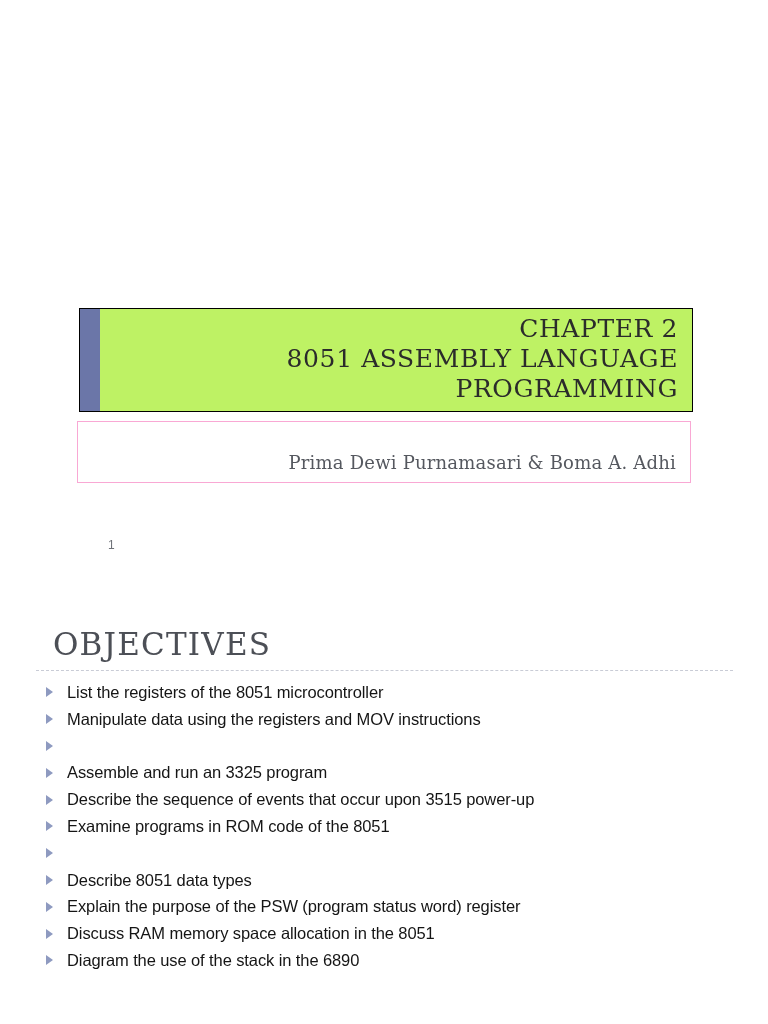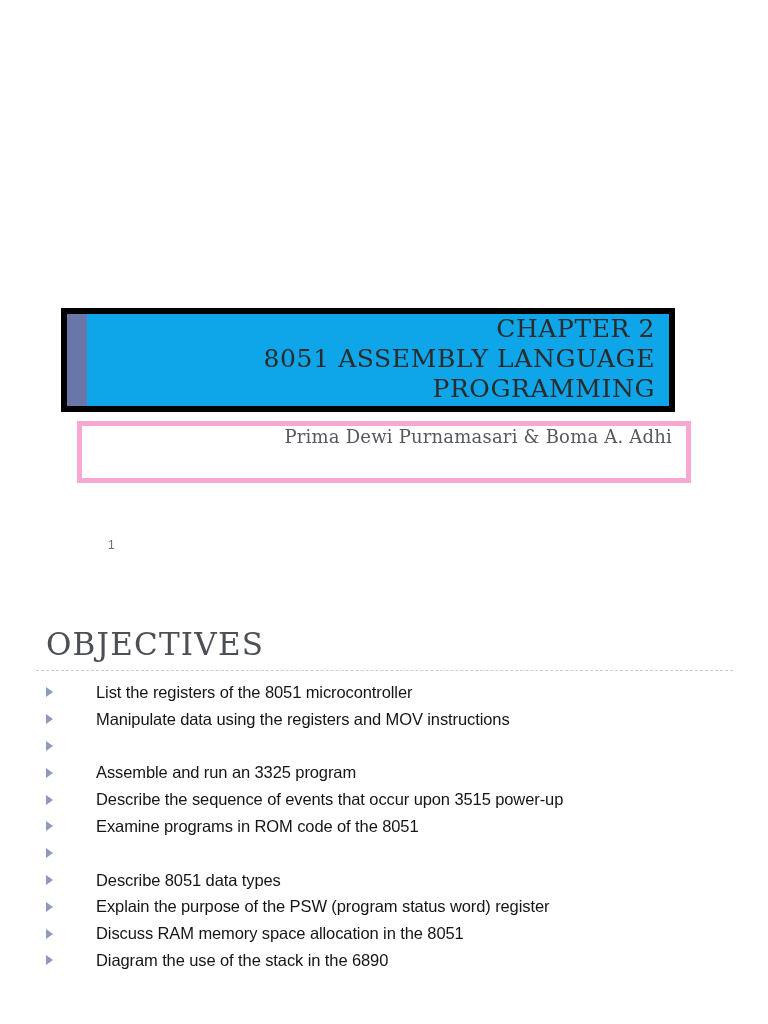--- a/index.html
+++ b/index.html
@@ -20,27 +20,27 @@
   #title-slide {
     position: absolute;
     left: 0;
     top: 0;
     width: 768px;
     height: 600px;
   }
 
   .title-box {
     position: absolute;
-    left: 61px;
+    left: 79px;
     top: 308px;
     width: 614px;
     height: 104px;
     box-sizing: border-box;
-    border: 6px solid #000000;
-    background: #0ea5e9;
+    border: 1px solid #000000;
+    background: #bef264;
     display: flex;
     align-items: stretch;
   }
   .title-box .accent {
     width: 20px;
     flex: 0 0 20px;
     background: #6b76a8;
   }
   .title-box .title-body {
     flex: 1 1 auto;
@@ -60,24 +60,24 @@
     white-space: nowrap;
   }
 
   .subtitle-box {
     position: absolute;
     left: 77px;
     top: 421px;
     width: 614px;
     height: 62px;
     box-sizing: border-box;
-    border: 5px solid #f9a8d4;
+    border: 1px solid #f9a8d4;
     background: #ffffff;
     display: flex;
-    align-items: flex-start;
+    align-items: flex-end;
     padding-left: 32px;
   }
   .subtitle-box .accent {
     width: 20px;
     flex: 0 0 20px;
     background: #a3bad4;
   }
   .subtitle-box .subtitle-body {
     flex: 1 1 auto;
     display: flex;
@@ -107,21 +107,21 @@
   #objectives-slide {
     position: absolute;
     left: 0;
     top: 600px;
     width: 768px;
     height: 424px;
   }
 
   .section-heading {
     position: absolute;
-    left: 46px;
+    left: 53px;
     top: 25px;
     font-family: "DejaVu Serif", "Liberation Serif", serif;
     font-size: 31px;
     line-height: 38px;
     letter-spacing: 1.2px;
     color: #4c4f56;
     white-space: nowrap;
   }
 
   .heading-rule {
@@ -140,21 +140,20 @@
     width: 700px;
     margin: 0;
     padding: 0;
     list-style: none;
   }
   .bullet-item {
     display: flex;
     align-items: flex-start;
     height: 26.8px;
     line-height: 26.8px;
-    gap: 29px;
   }
   .bullet-marker {
     flex: 0 0 23px;
     width: 23px;
     position: relative;
     align-self: center;
     height: 26.8px;
   }
   .bullet-marker::before {
     content: "";

